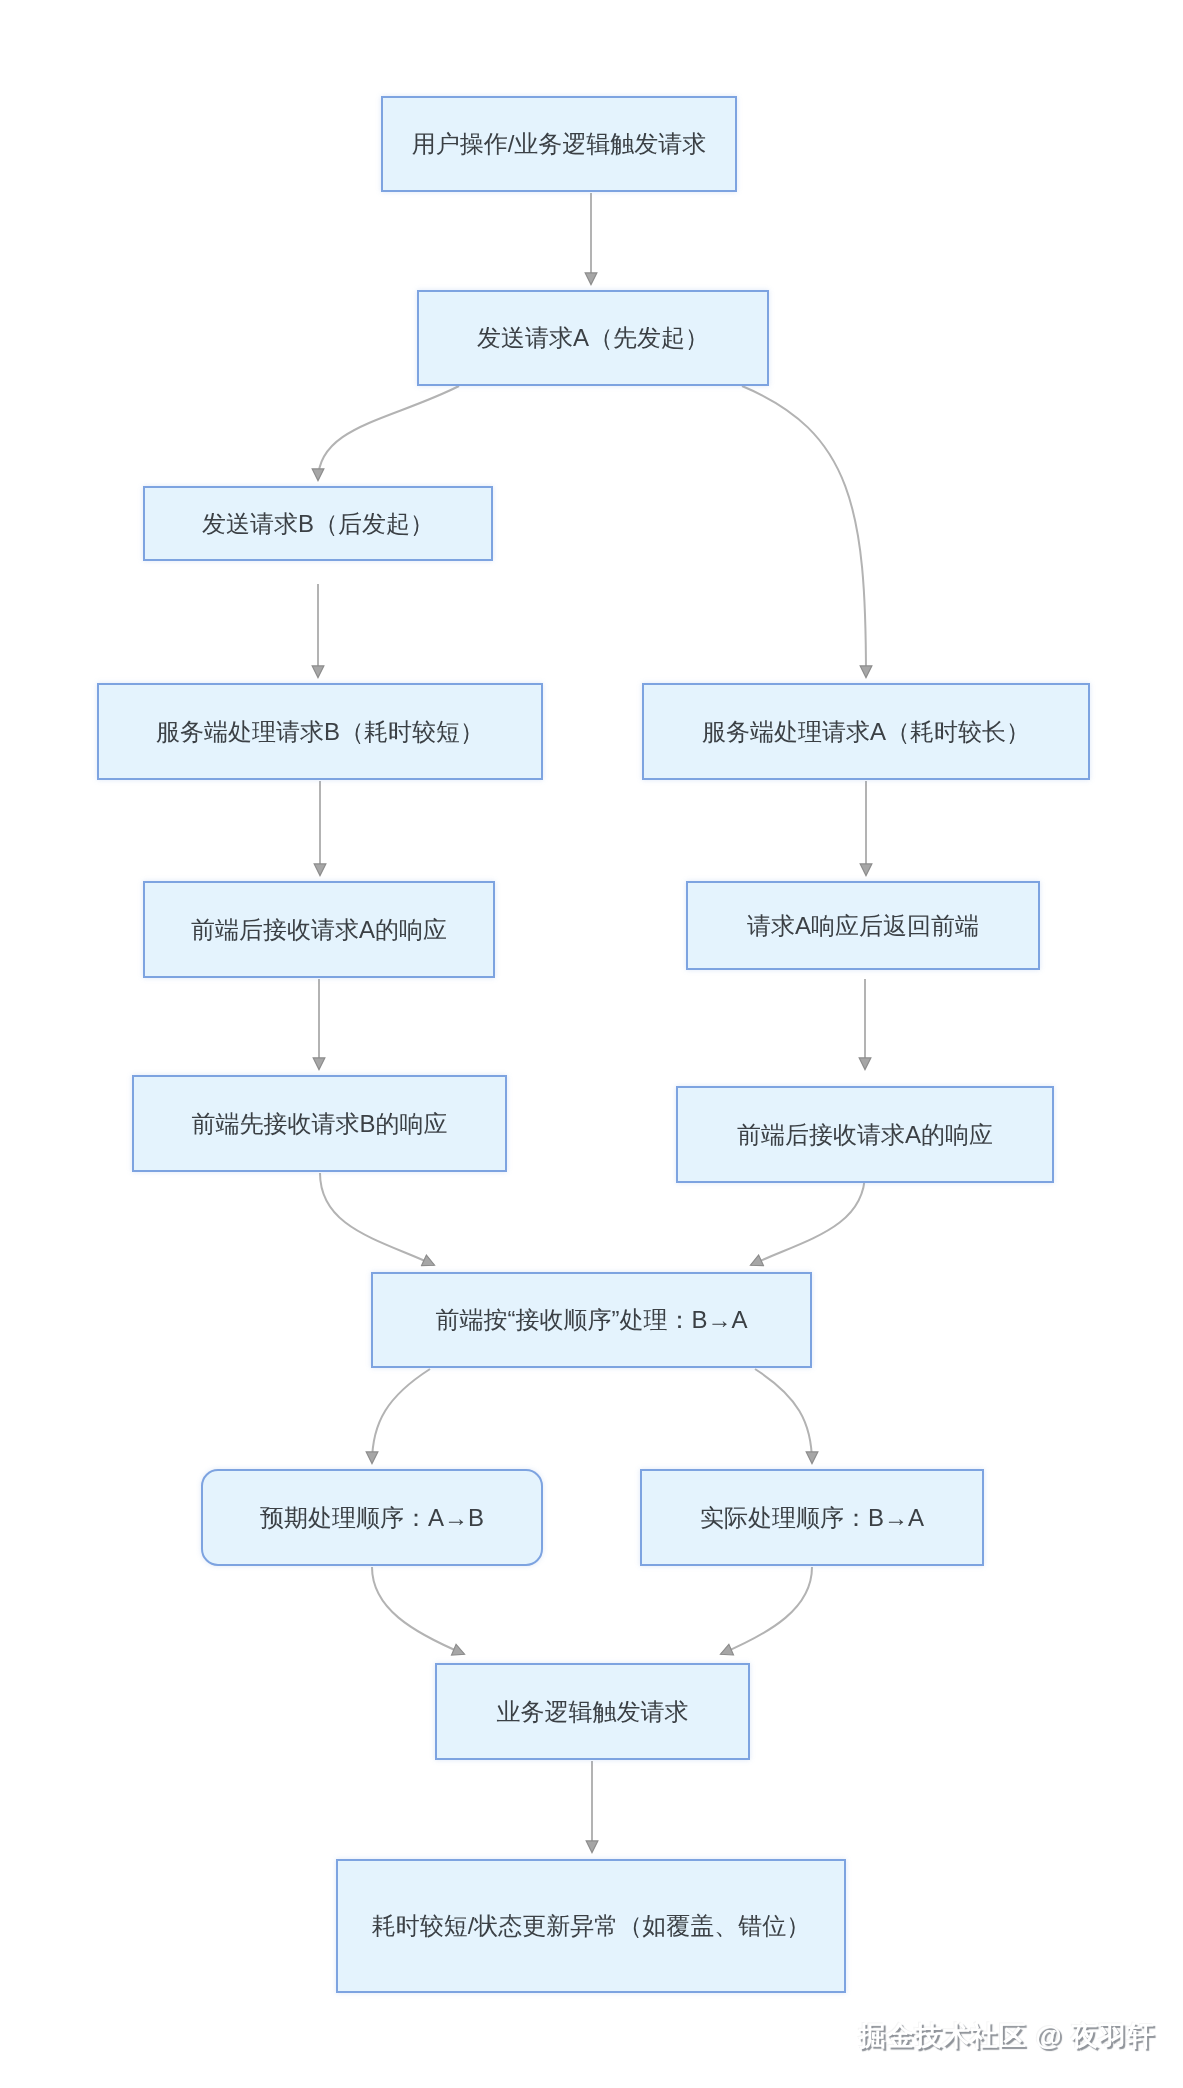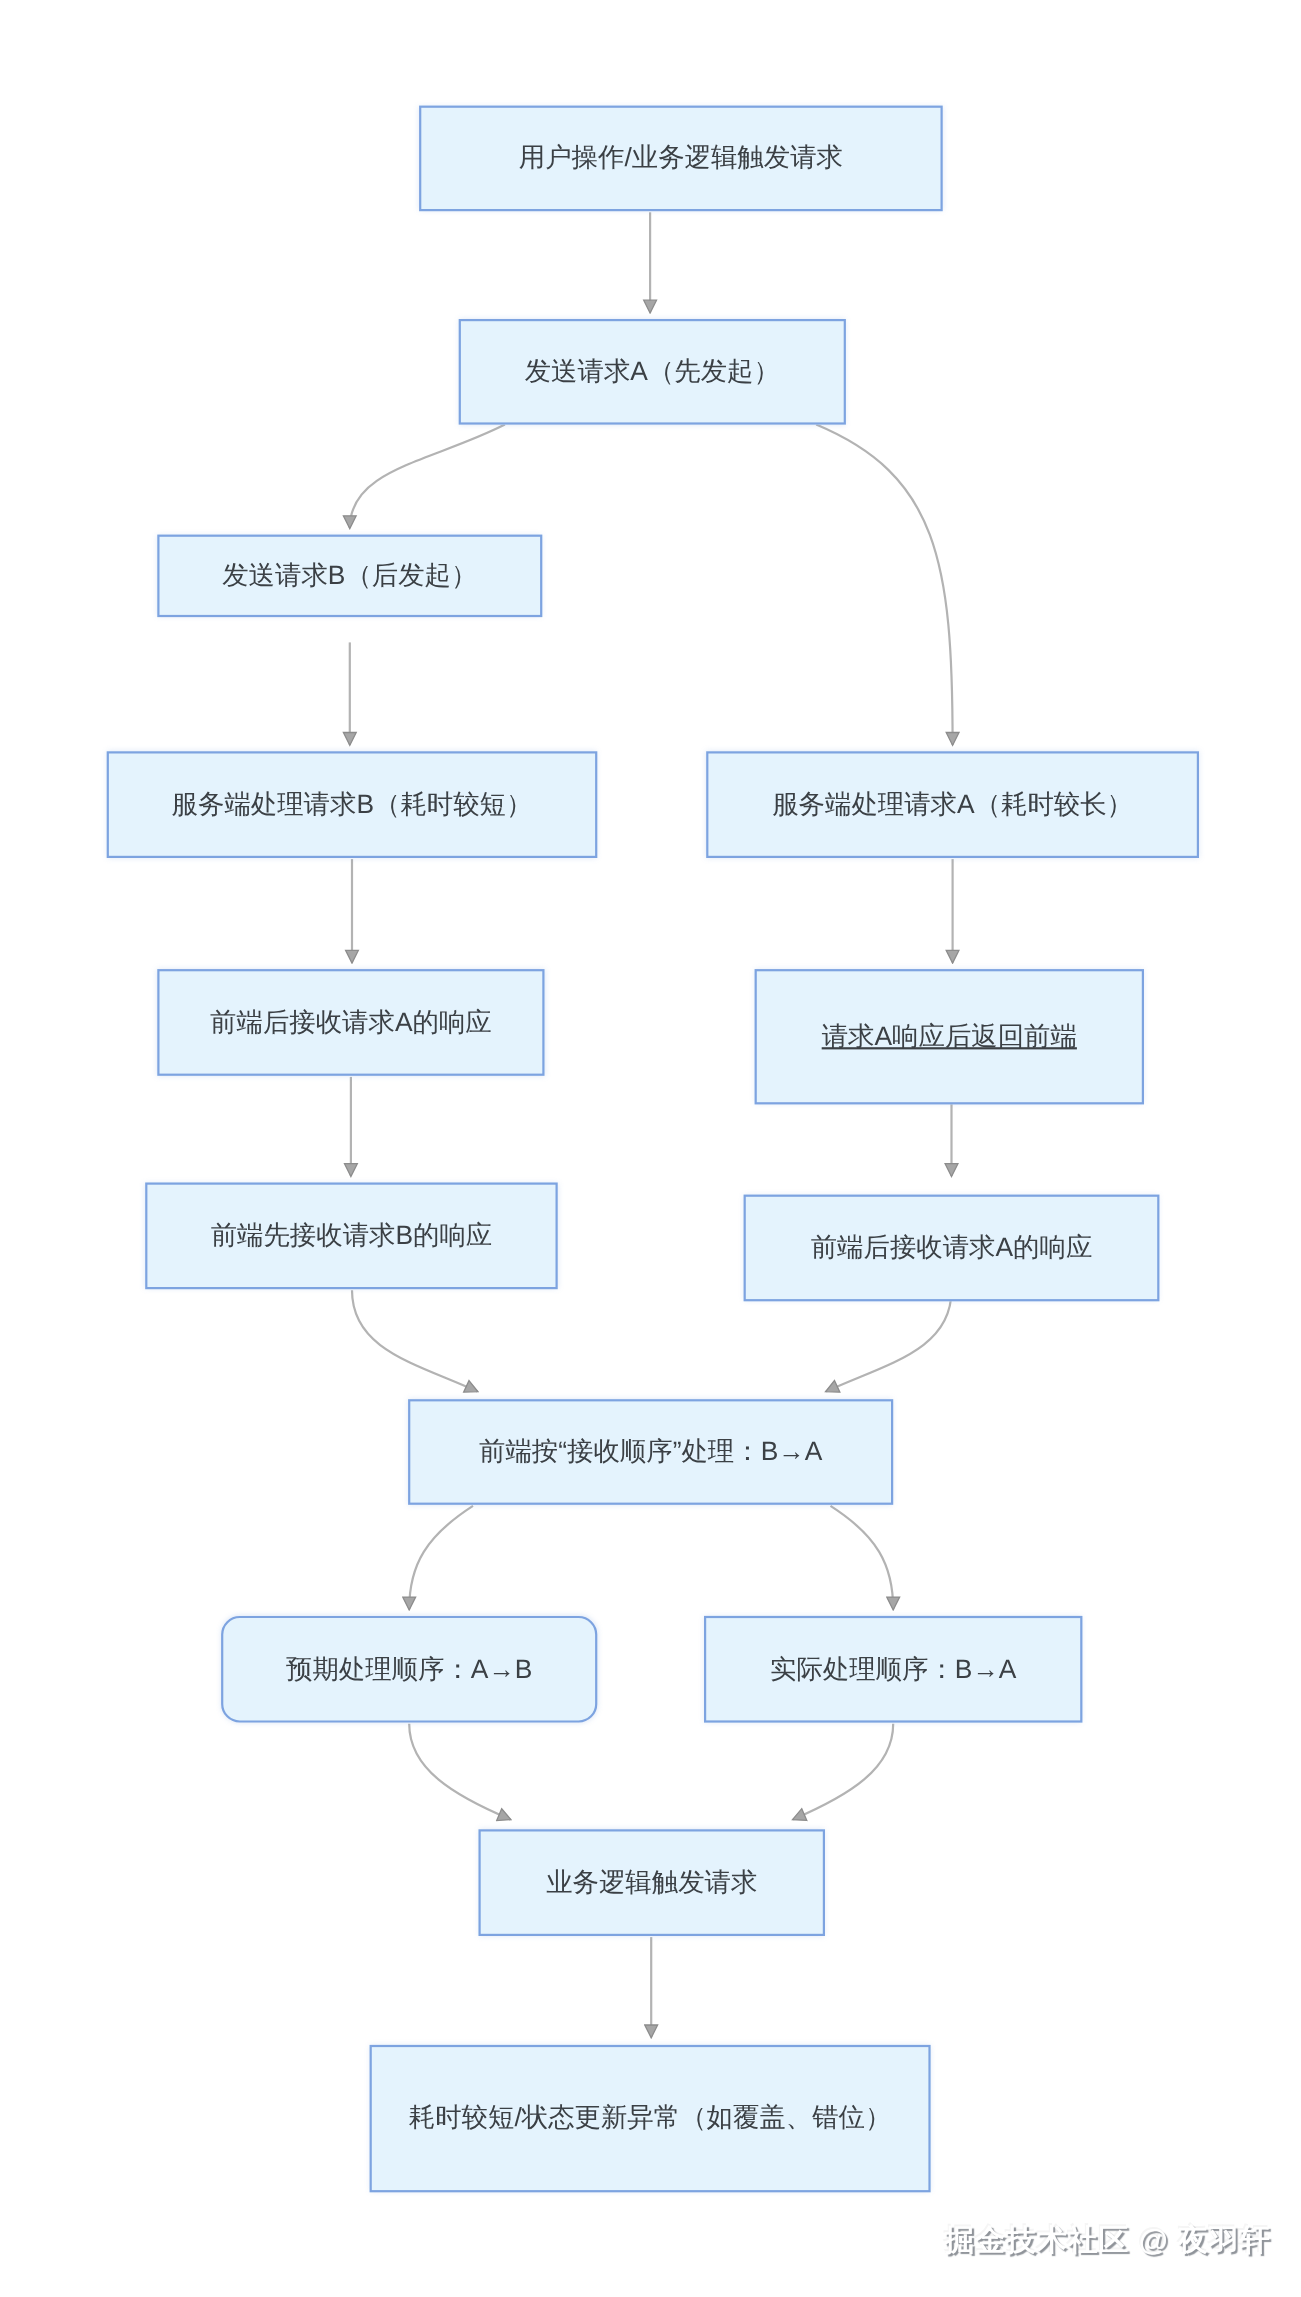--- a/index.html
+++ b/index.html
@@ -67,33 +67,33 @@
       <path d="M320,1173 C320,1228 380,1240 434,1265" marker-end="url(#arrow)"></path>
       <path d="M865,1173 C865,1228 805,1240 751,1265" marker-end="url(#arrow)"></path>
       <path d="M430,1369 C388,1396 372,1422 372,1463" marker-end="url(#arrow)"></path>
       <path d="M755,1369 C797,1396 812,1422 812,1463" marker-end="url(#arrow)"></path>
       <path d="M372,1567 C372,1608 412,1632 464,1654" marker-end="url(#arrow)"></path>
       <path d="M812,1567 C812,1608 772,1632 721,1654" marker-end="url(#arrow)"></path>
       <path d="M592,1761 V1852" marker-end="url(#arrow)"></path>
     </g>
   </svg>
 
-  <div class="node" style="left:381px; top:96px;  width:476px; height:96px;">用户操作/业务逻辑触发请求</div>
+  <div class="node" style="left:381px; top:96px;  width:356px; height:96px;">用户操作/业务逻辑触发请求</div>
 
   <div class="node" style="left:417px; top:290px; width:352px; height:96px;">发送请求A（先发起）</div>
 
   <div class="node" style="left:143px; top:486px; width:350px; height:75px;">发送请求B（后发起）</div>
 
   <div class="node" style="left:97px;  top:683px; width:446px; height:97px;">服务端处理请求B（耗时较短）</div>
 
   <div class="node" style="left:642px; top:683px; width:448px; height:97px;">服务端处理请求A（耗时较长）</div>
 
   <div class="node" style="left:143px; top:881px; width:352px; height:97px;">前端后接收请求A的响应</div>
 
-  <div class="node" style="left:686px; top:881px; width:354px; height:123px;text-decoration:underline;">请求A响应后返回前端</div>
+  <div class="node" style="left:686px; top:881px; width:354px; height:89px;">请求A响应后返回前端</div>
 
   <div class="node" style="left:132px; top:1075px; width:375px; height:97px;">前端先接收请求B的响应</div>
 
   <div class="node" style="left:676px; top:1075px; width:378px; height:97px;margin-top:11px;">前端后接收请求A的响应</div>
 
   <div class="node" style="left:371px; top:1272px; width:441px; height:96px;">前端按“接收顺序”处理：B→A</div>
 
   <div class="node" style="left:201px; top:1469px; width:342px; height:97px;border-radius:17px;">预期处理顺序：A→B</div>
 
   <div class="node" style="left:640px; top:1469px; width:344px; height:97px;">实际处理顺序：B→A</div>

